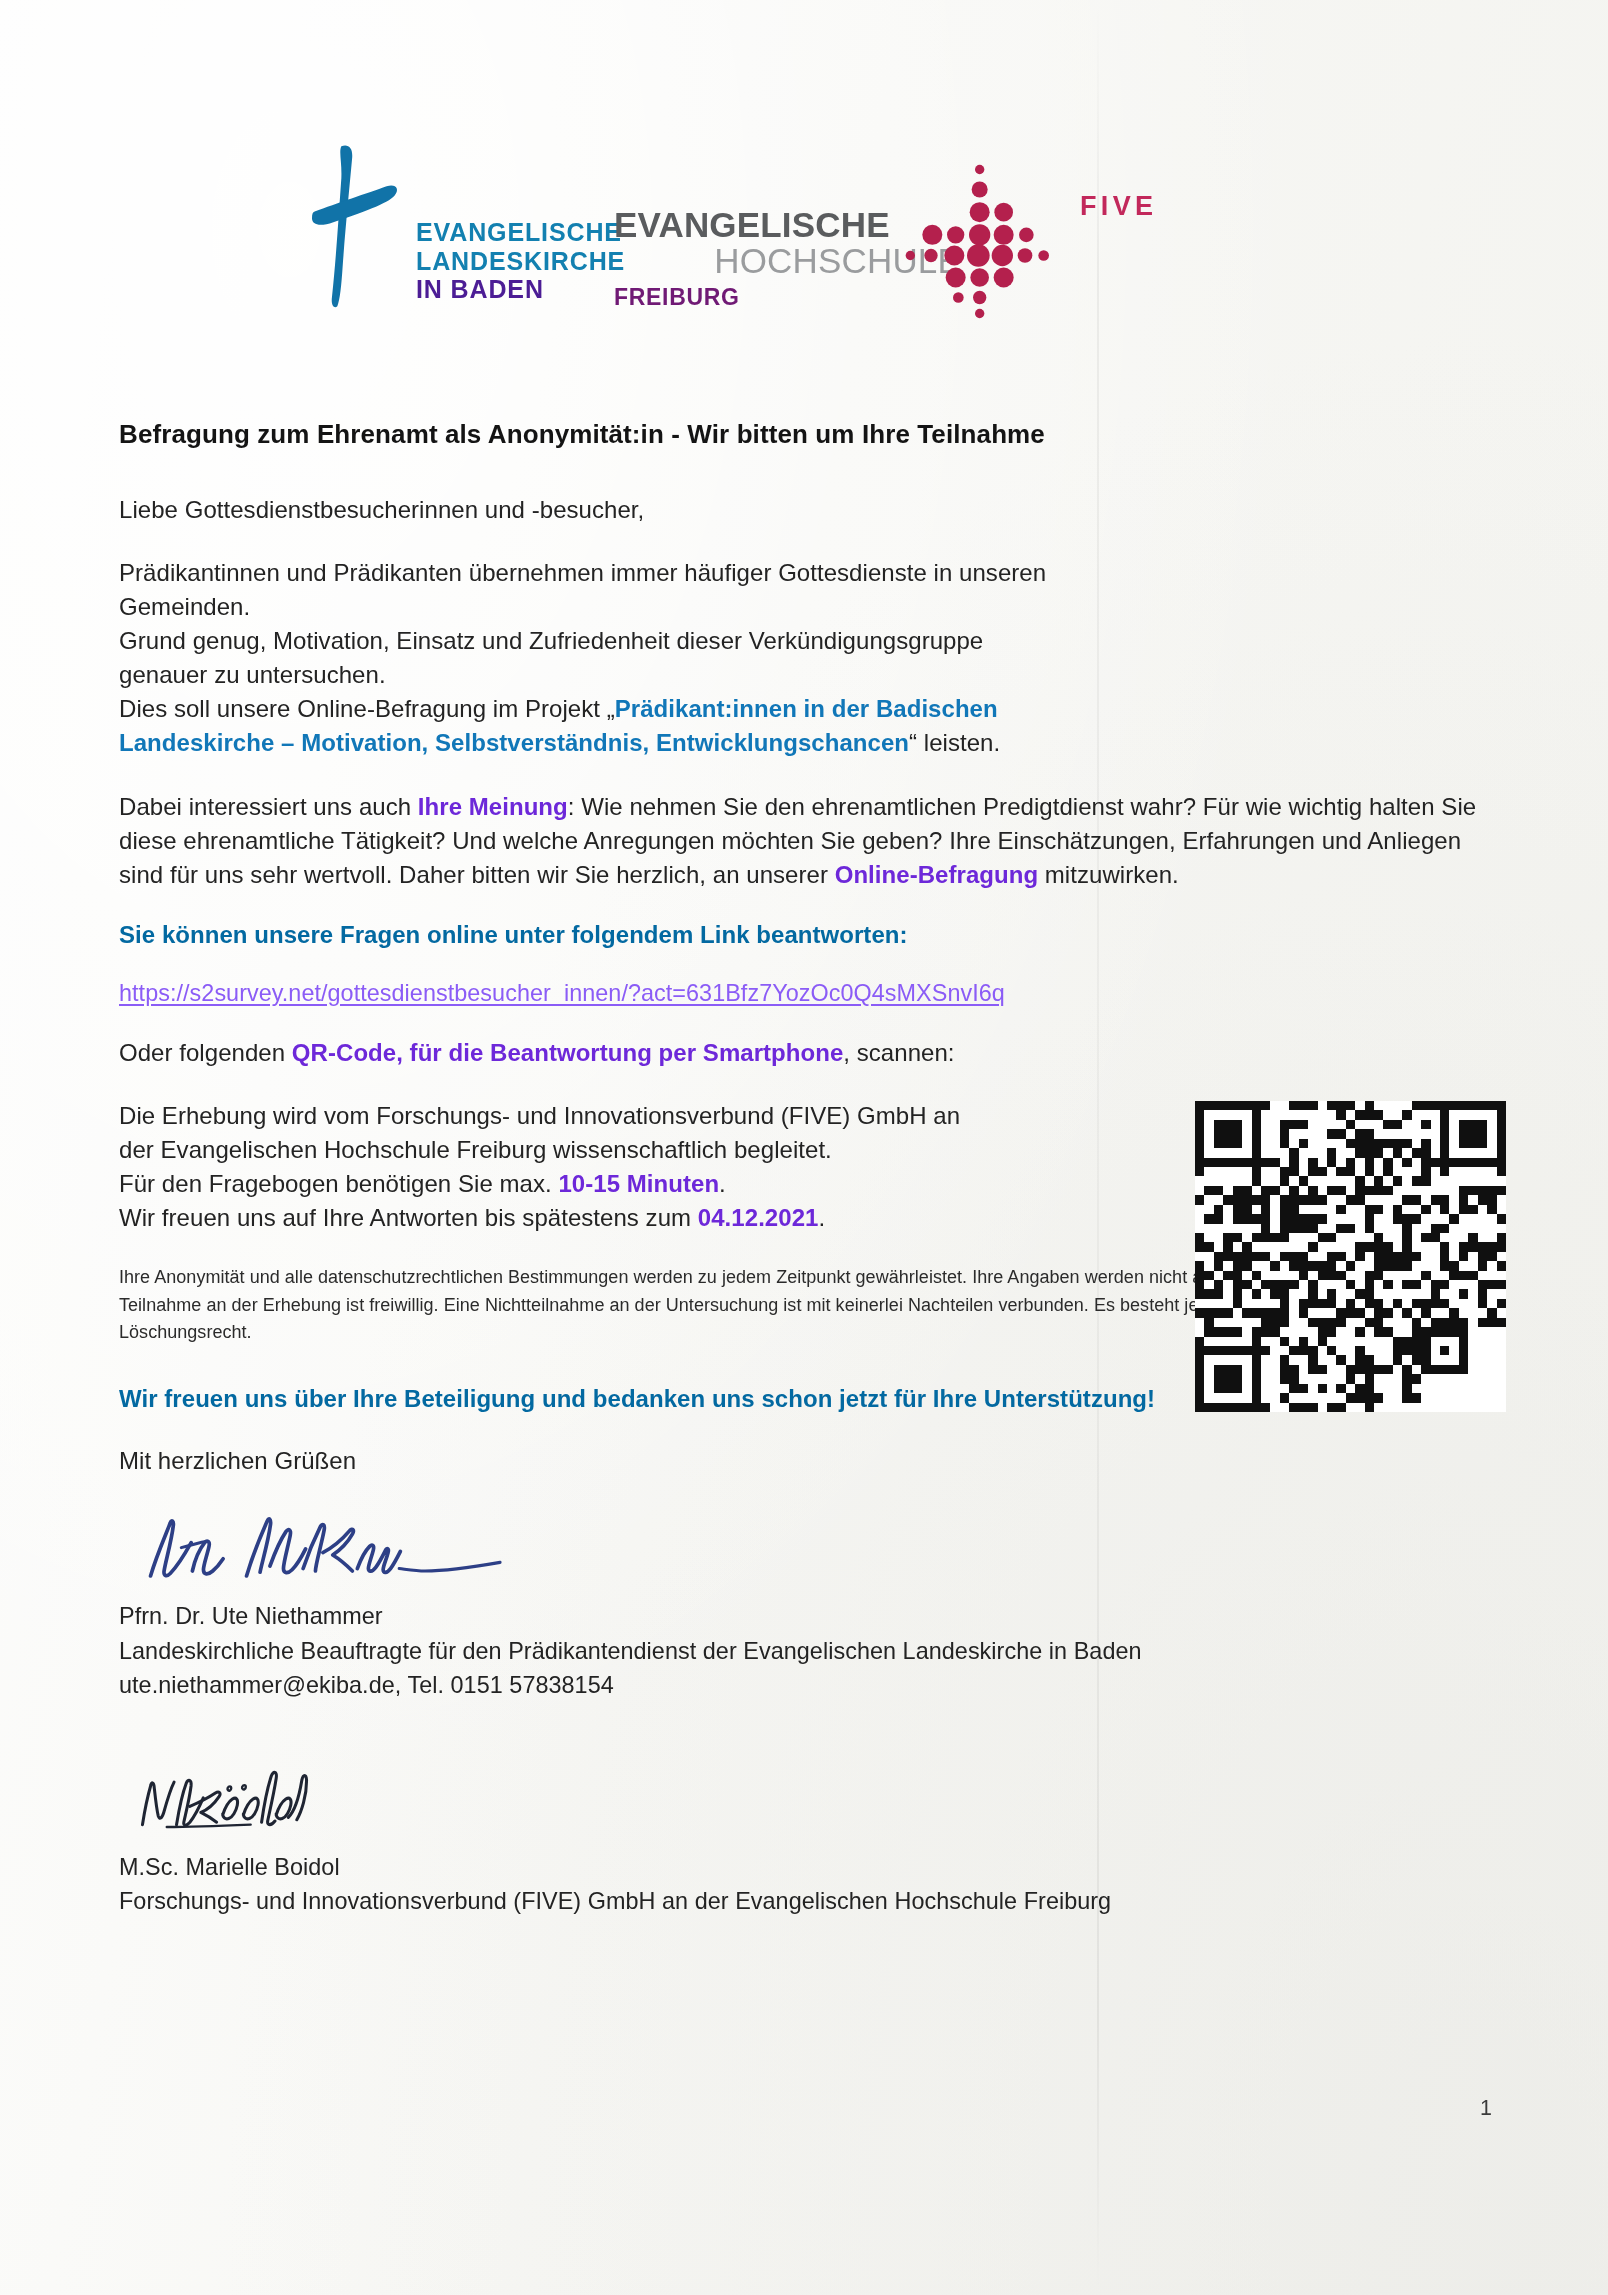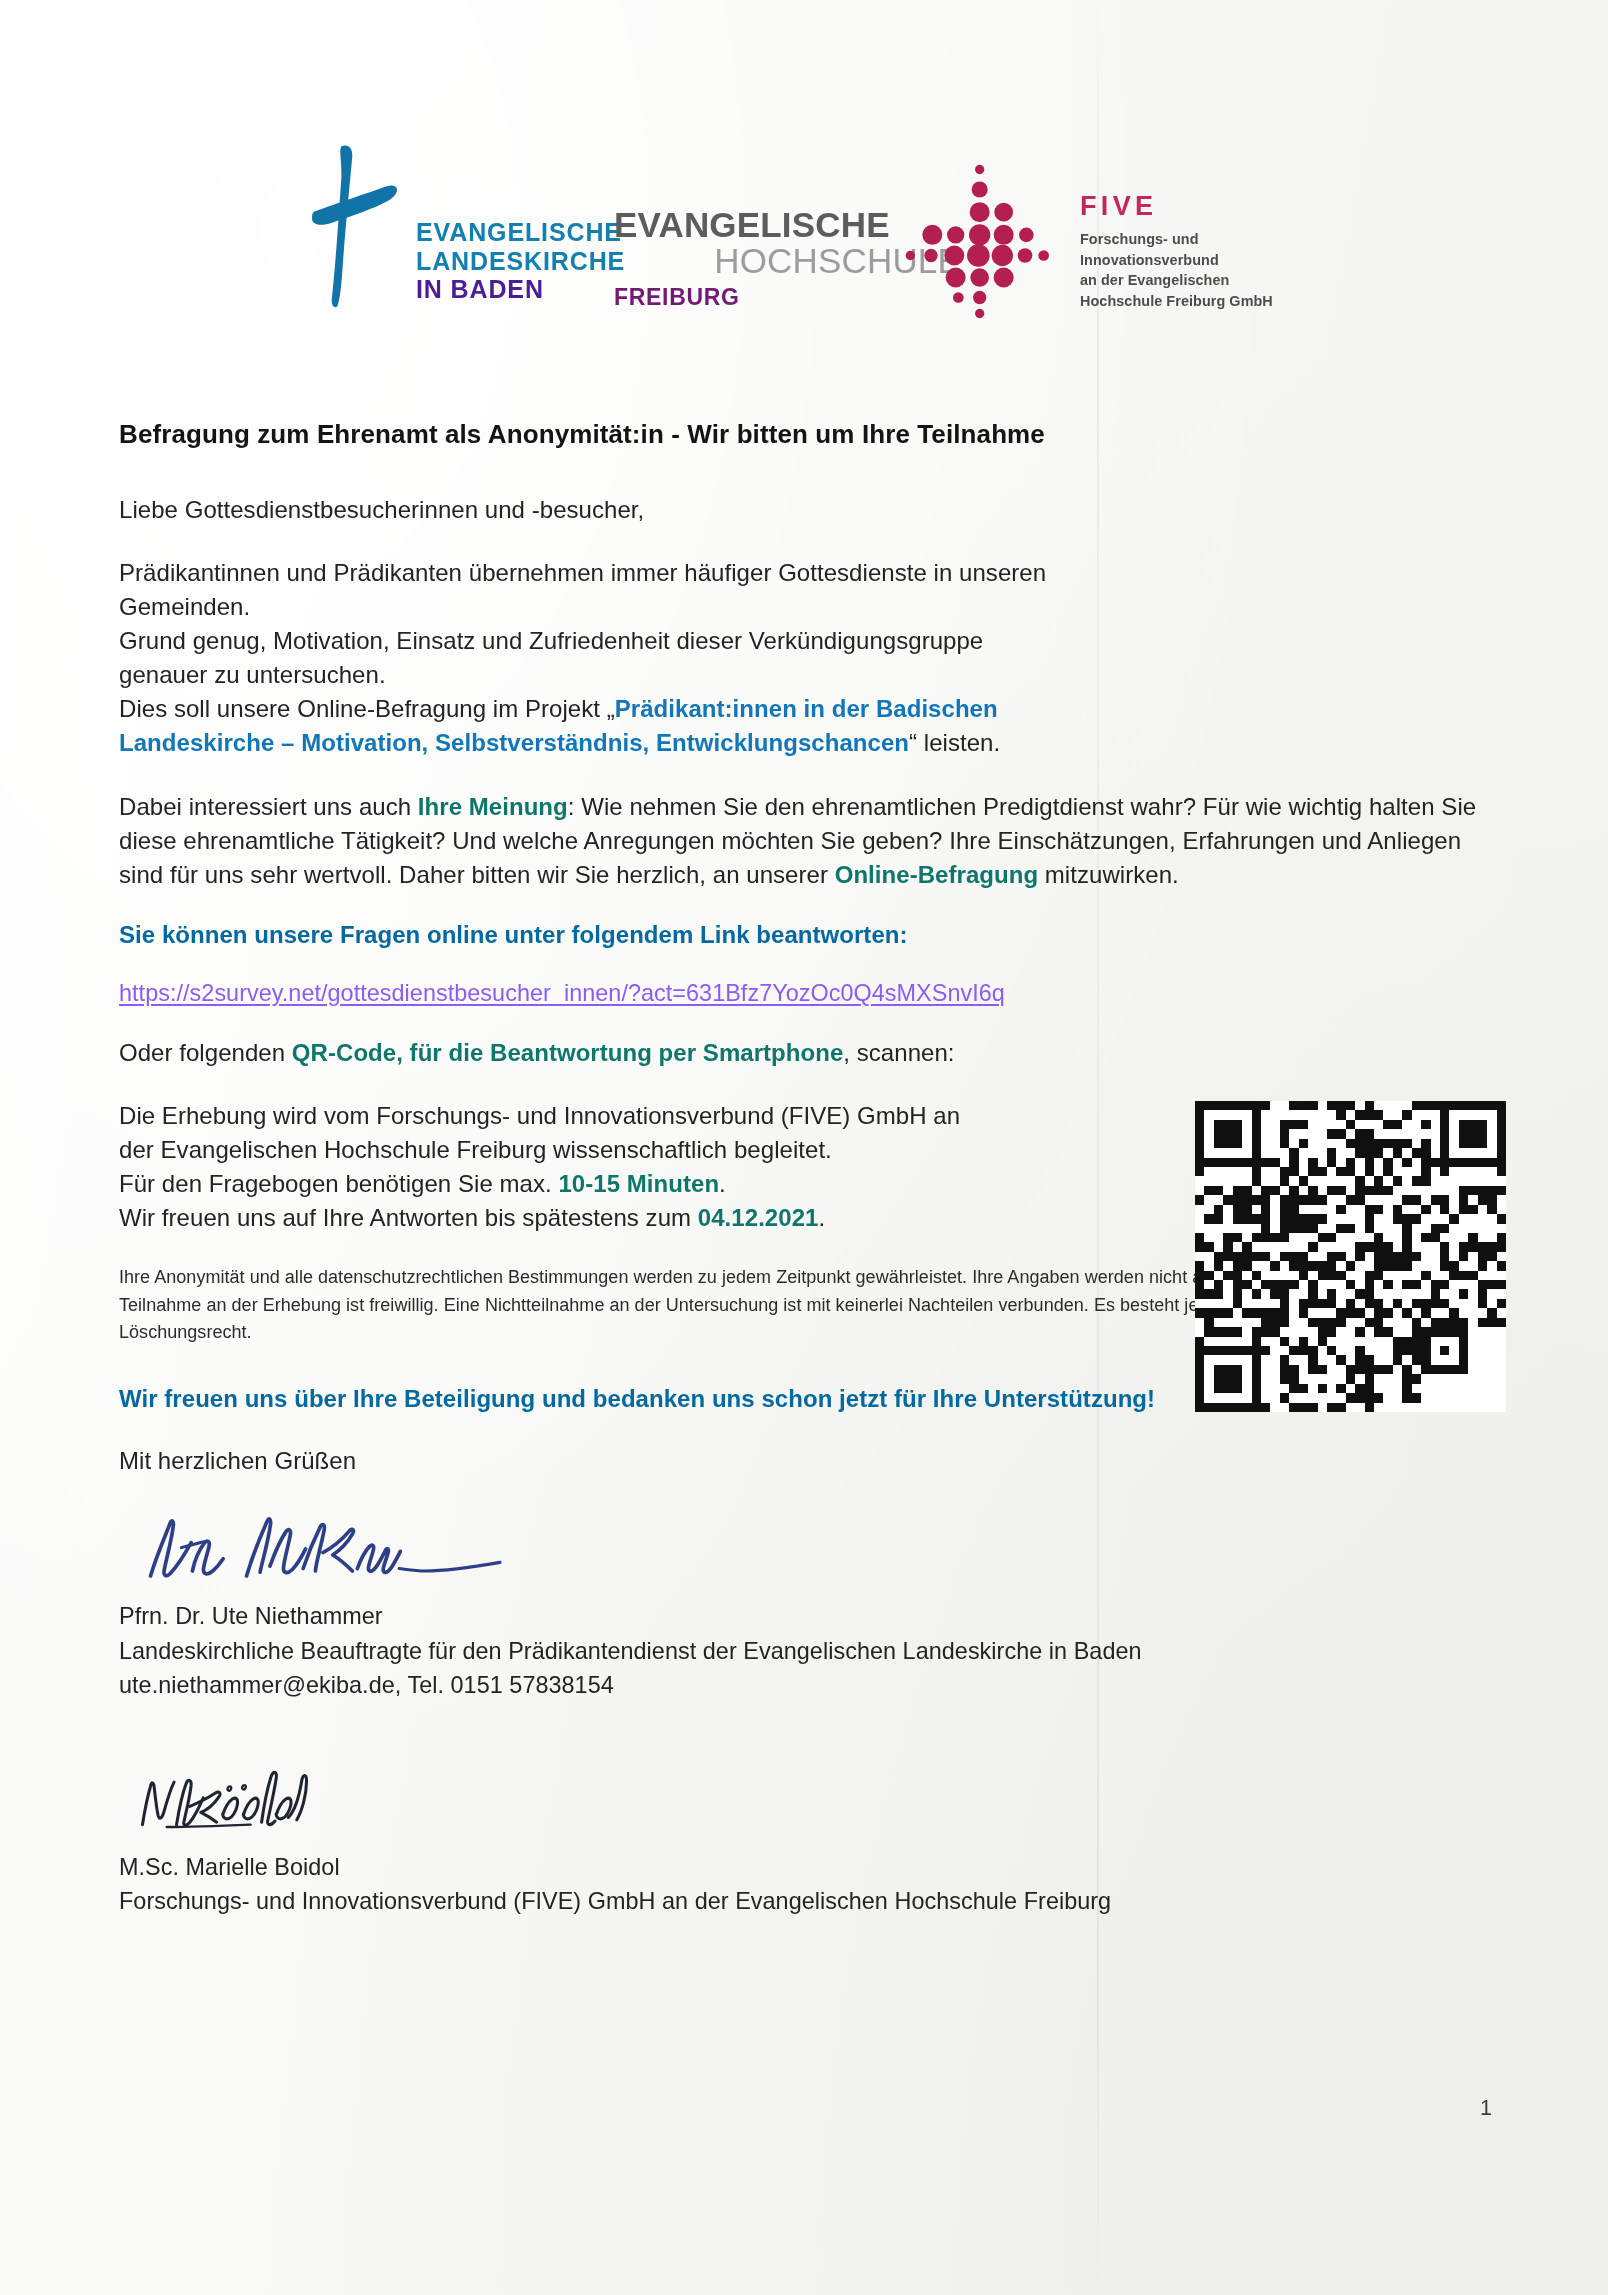--- a/index.html
+++ b/index.html
@@ -148,21 +148,21 @@
     letter-spacing: 0.004em;
     color: #141414;
   }
   p.para {
     font-size: 24px;
     line-height: 1.42;
     margin: 0 0 29px 0;
     color: #232323;
     letter-spacing: 0.002em;
   }
-  .b { font-weight: bold; color: #0f766e; }
+  .b { font-weight: bold; color: #6d28d9; }
   .accent {
     font-weight: bold;
     color: #1177b8;
   }
   .bold-line {
     font-size: 24px;
     font-weight: bold;
     color: #0369a1;
     margin: 0 0 31px 0;
     letter-spacing: 0.002em;
@@ -280,26 +280,20 @@
             <circle cx="112" cy="170" r="14"></circle>
             <circle cx="148" cy="170" r="15"></circle>
             <circle cx="80" cy="200" r="8"></circle>
             <circle cx="112" cy="200" r="10"></circle>
             <circle cx="112" cy="224" r="7"></circle>
           </g>
         </svg>
       </div>
       <div class="five-text">
         <div class="five-title">FIVE</div>
-        <div class="five-sub">
-          <div>Forschungs- und</div>
-          <div>Innovationsverbund</div>
-          <div>an der Evangelischen</div>
-          <div>Hochschule Freiburg GmbH</div>
-        </div>
       </div>
     </div>
   </div>
 
   <div class="content">
 
     <h1 class="doc-title">Befragung zum Ehrenamt als Anonymität:in - Wir bitten um Ihre Teilnahme</h1>
 
     <p class="para">Liebe Gottesdienstbesucherinnen und -besucher,</p>
 

